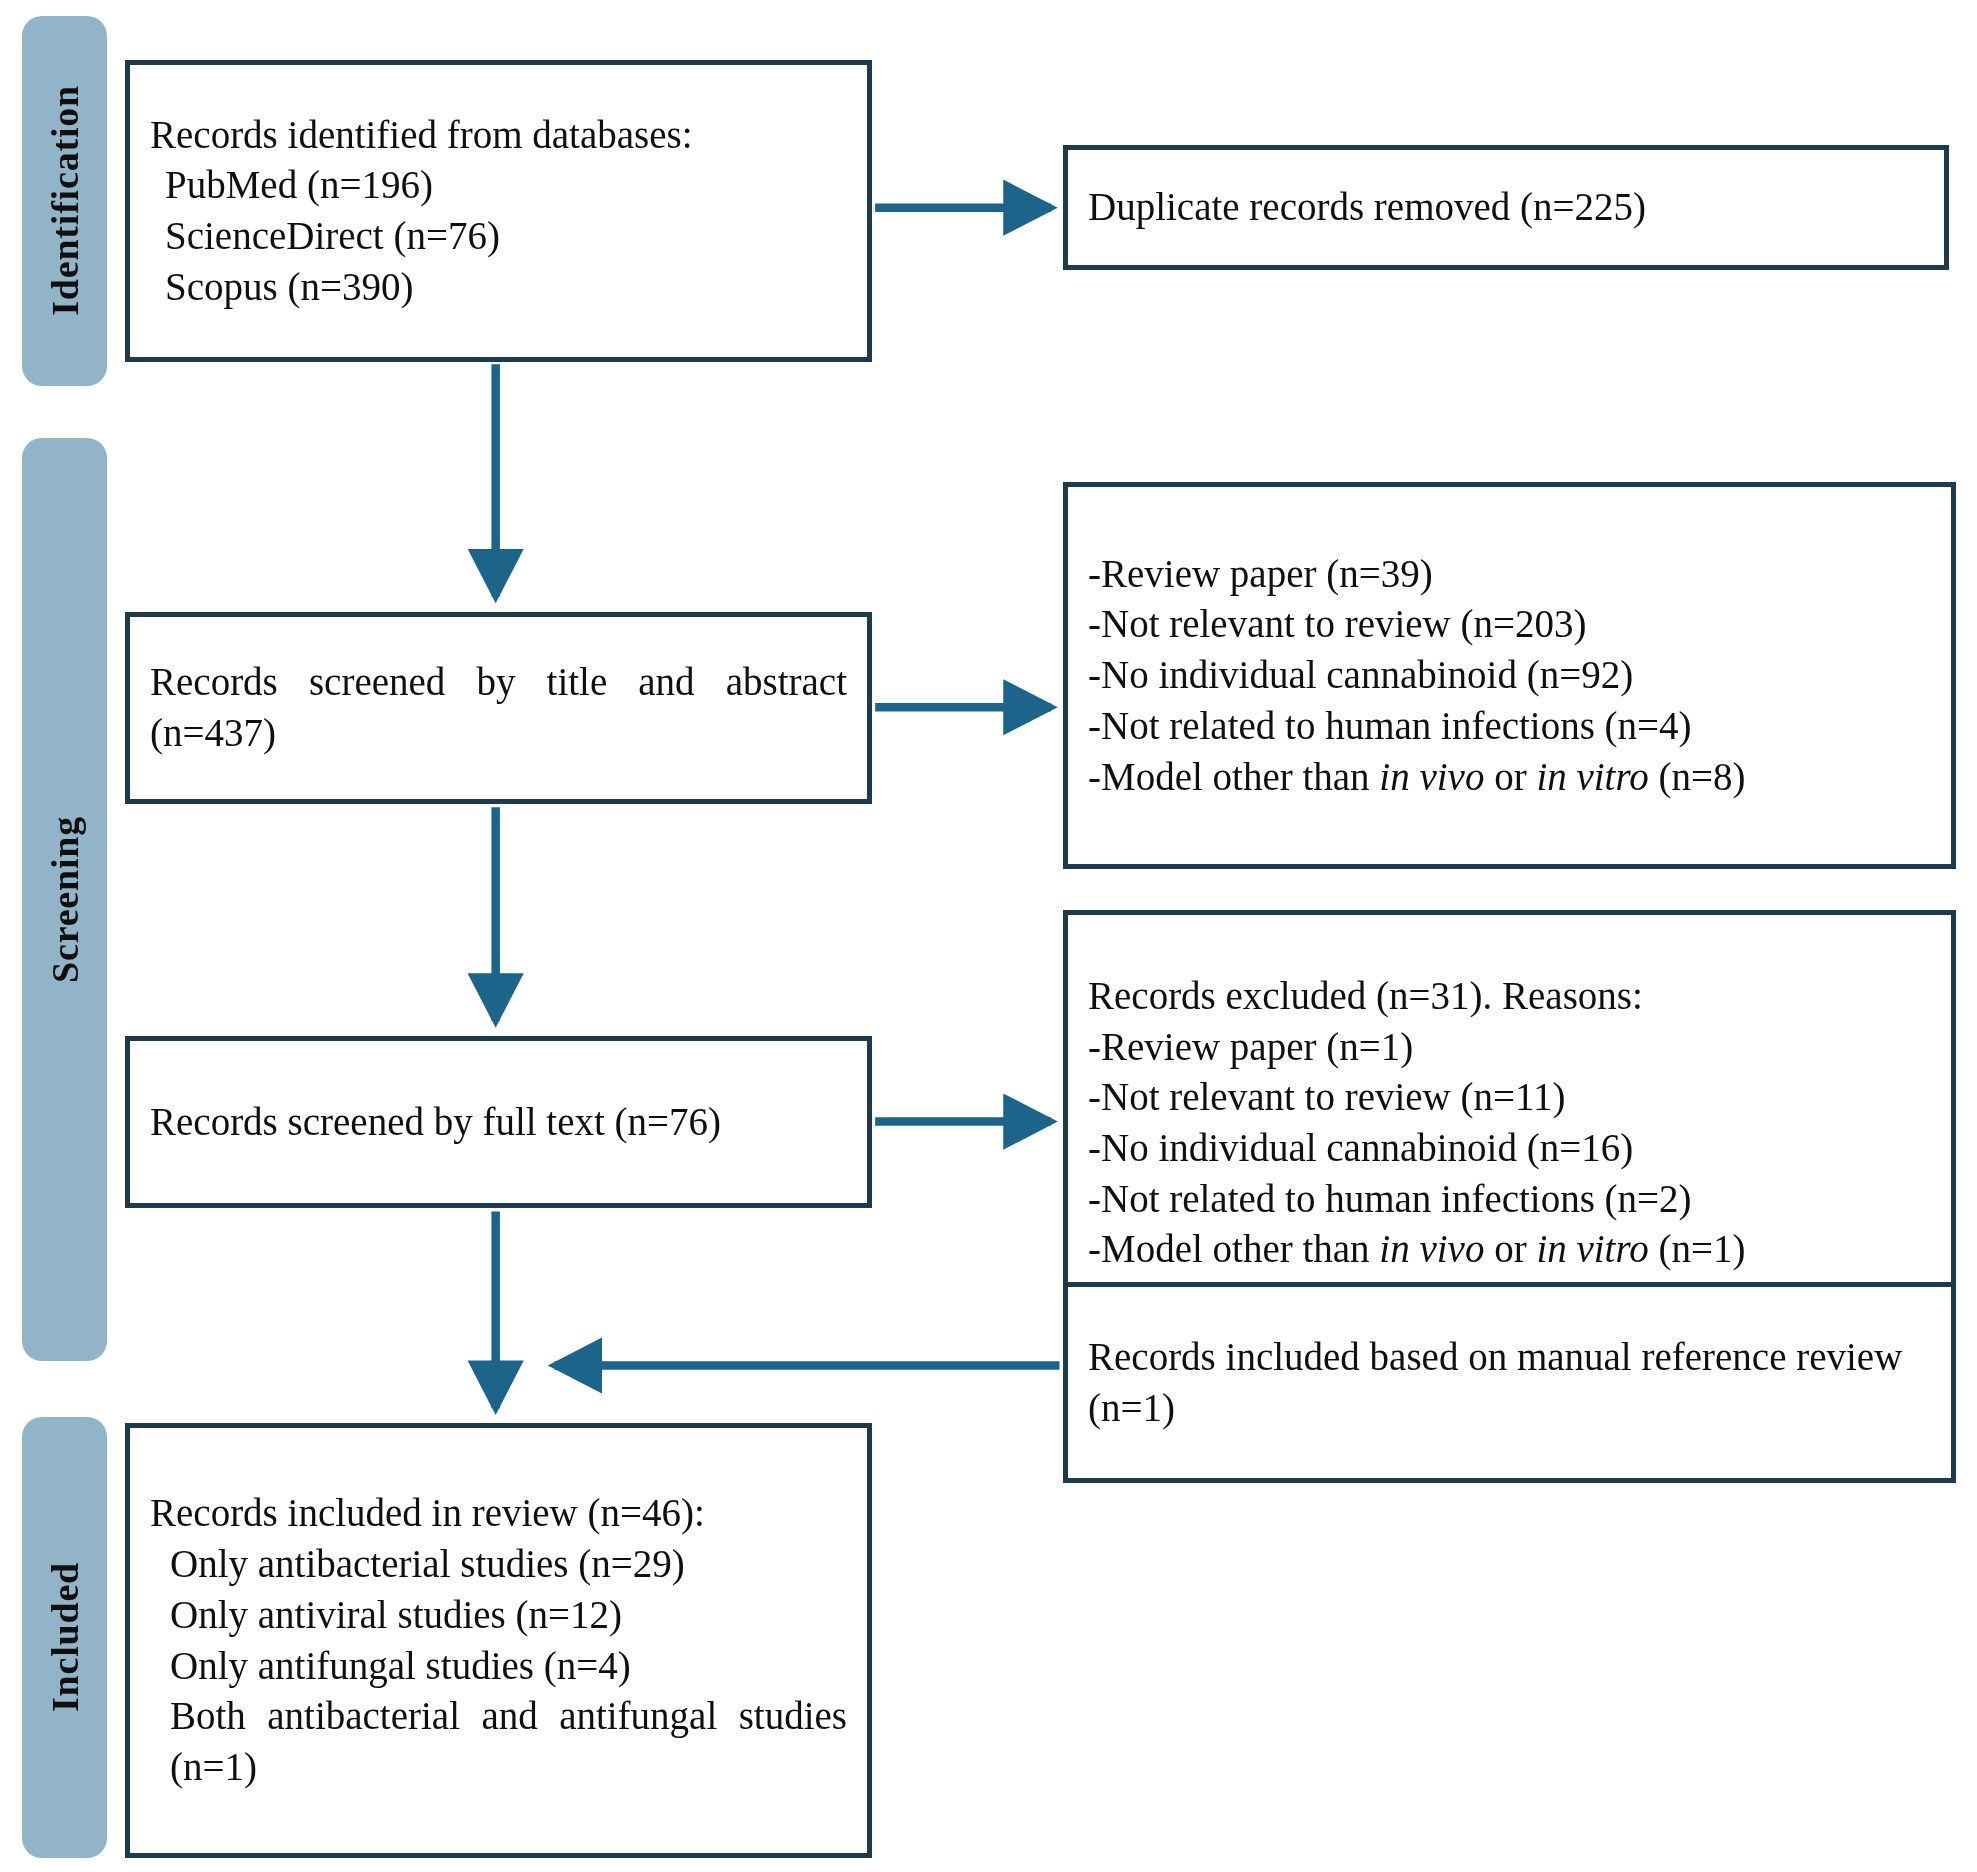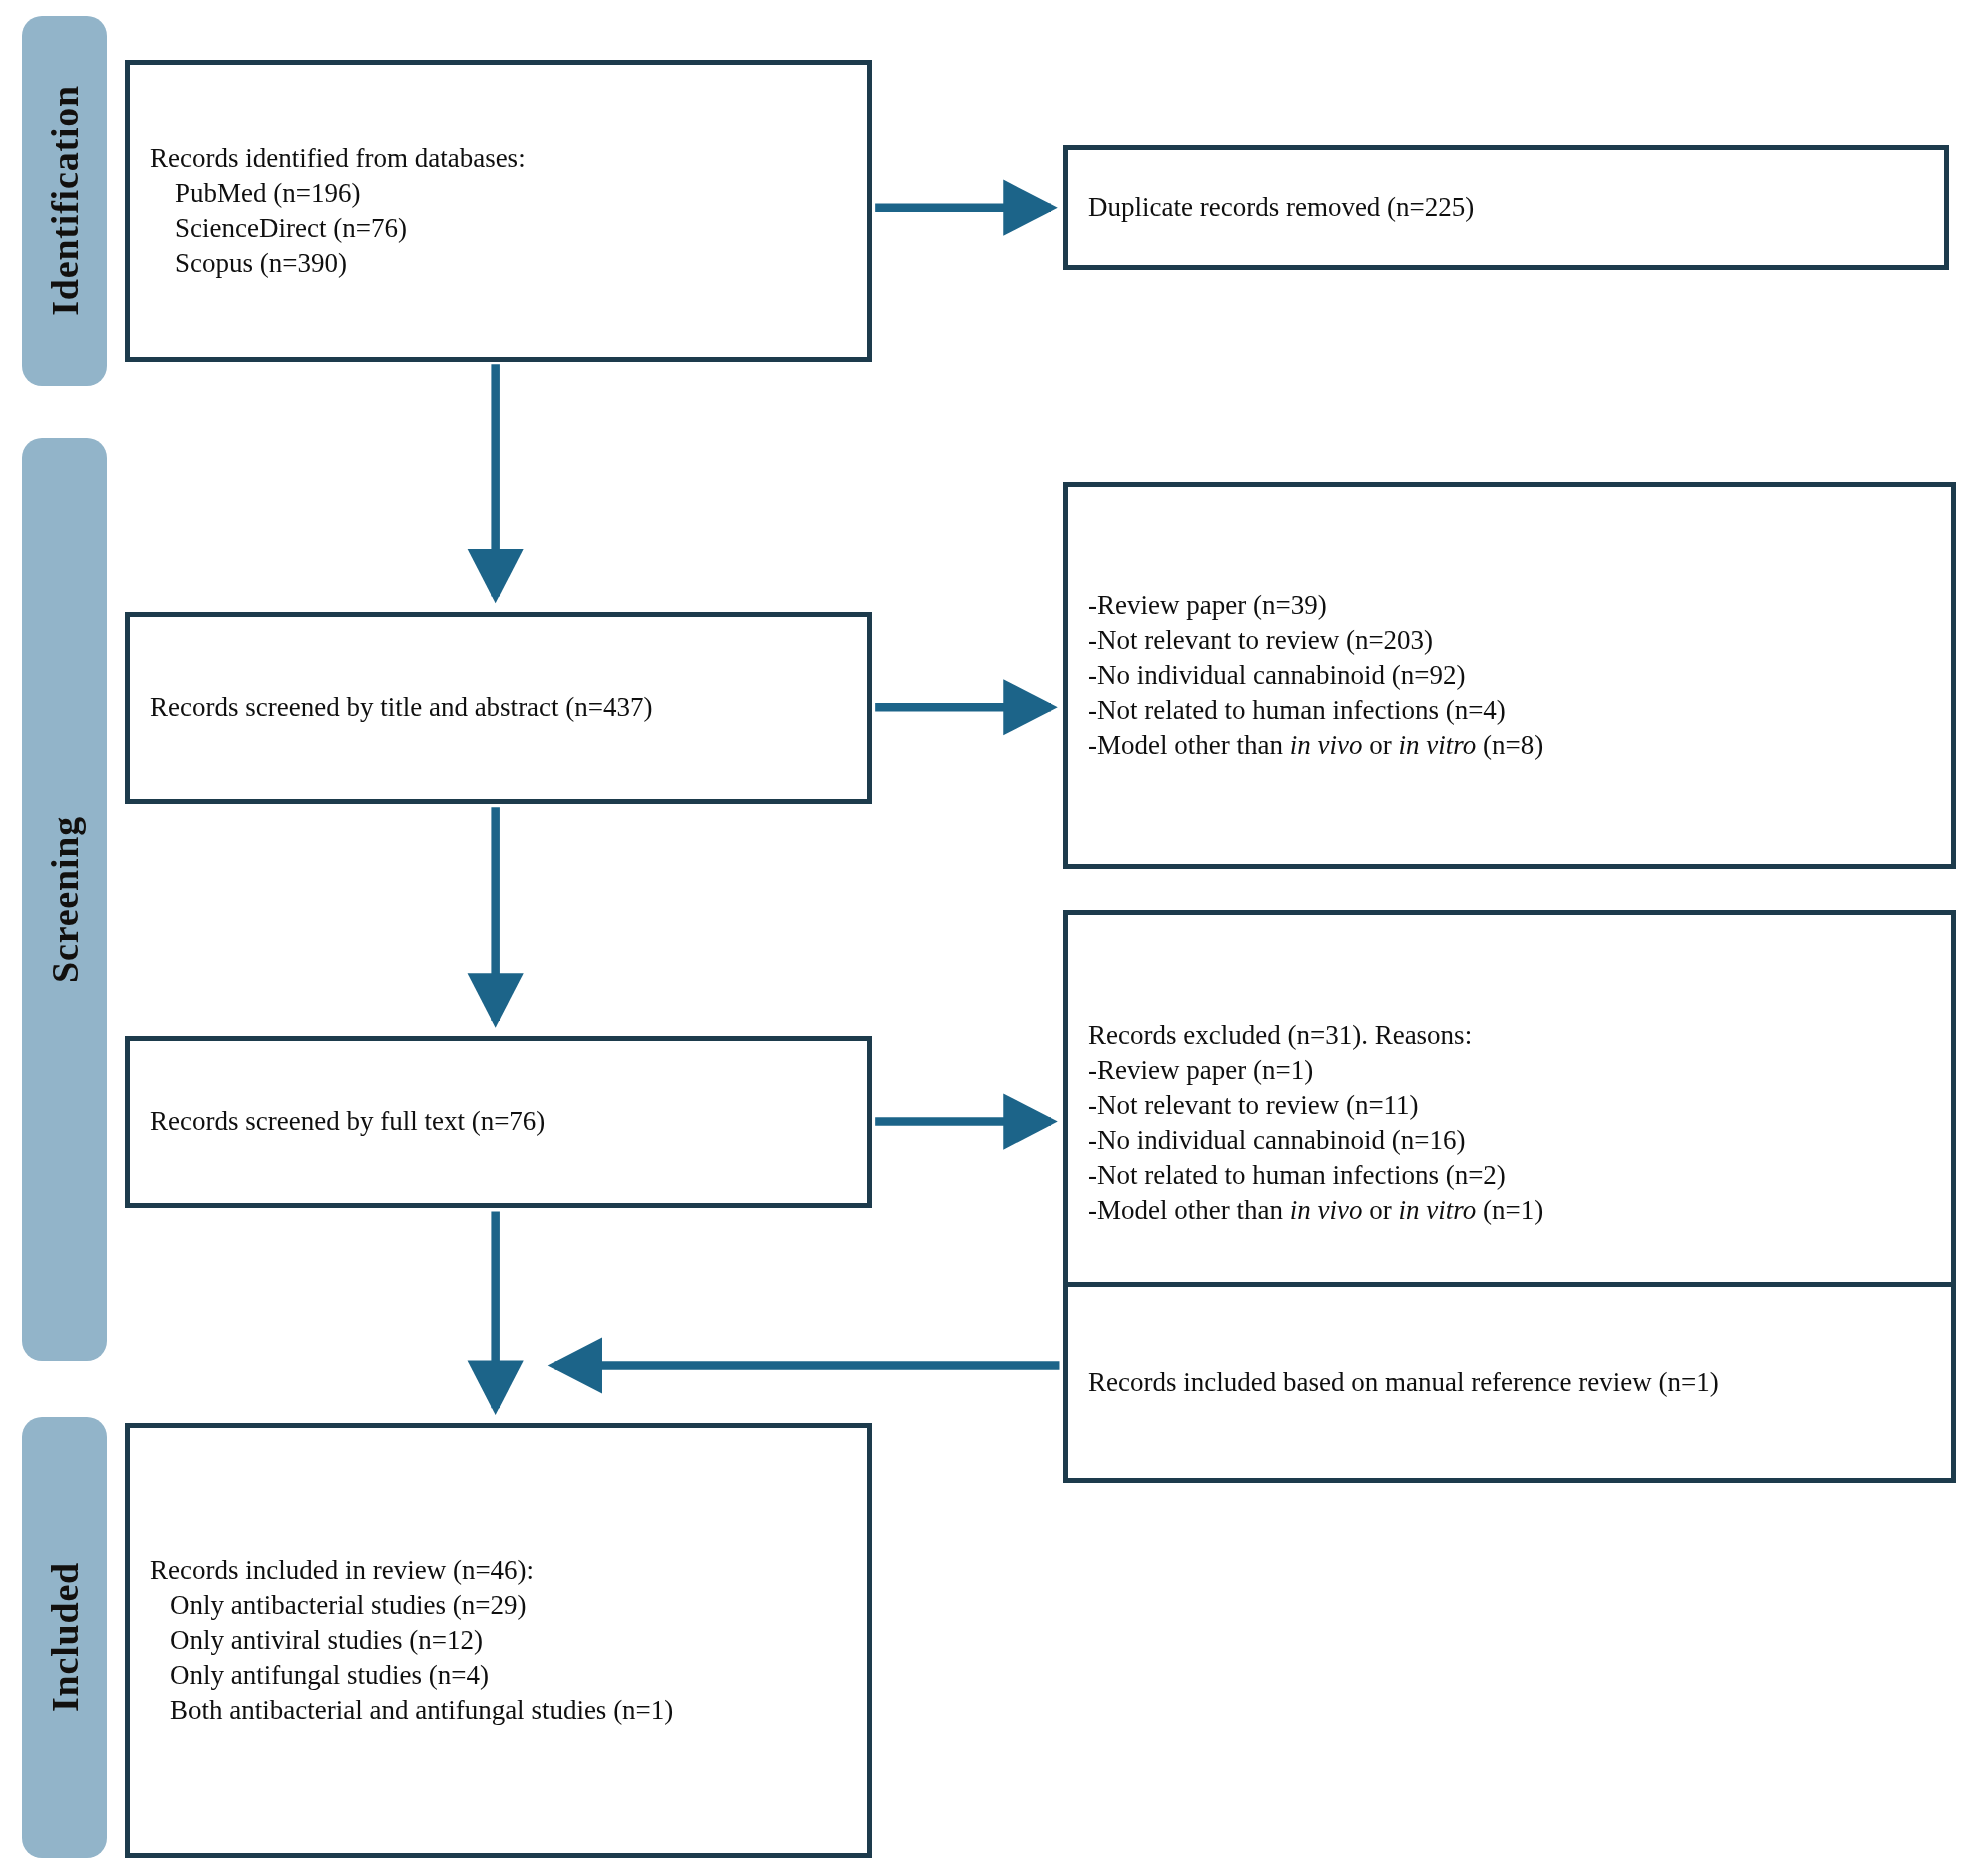--- a/index.html
+++ b/index.html
@@ -46,32 +46,33 @@
   .flow-box {
     position: absolute;
     background: #ffffff;
     border: 5.4px solid #1d3b4c;
     box-sizing: border-box;
     display: flex;
     flex-direction: column;
     justify-content: center;
   }
   .flow-box .line {
-    font-size: 27px;
+    font-size: 39px;
     line-height: 1.30;
     color: #0f0f0f;
     padding: 0 20px;
     white-space: pre-wrap;
   }
   .flow-box .line.justify {
     text-align: justify;
     text-align-last: left;
   }
   .flow-box .line.indent {
-    padding-left: 45px;
+    padding-left: 23px;
+    margin-left: 12px;
   }
   .flow-box .line.indent2 {
     padding-left: 40px;
   }
   .flow-box .line i { font-style: italic; }
 
   #box-identified      { left: 125px;  top: 60px;   width: 747px;  height: 302px;  }
   #box-duplicates      { left: 1063px; top: 145px;  width: 886px; height: 125px;  }
   #box-screened-title  { left: 125px;  top: 612px;  width: 747px;  height: 192px;  }
   #box-excluded-1      { left: 1063px; top: 482px;  width: 893px; height: 387px;  }

